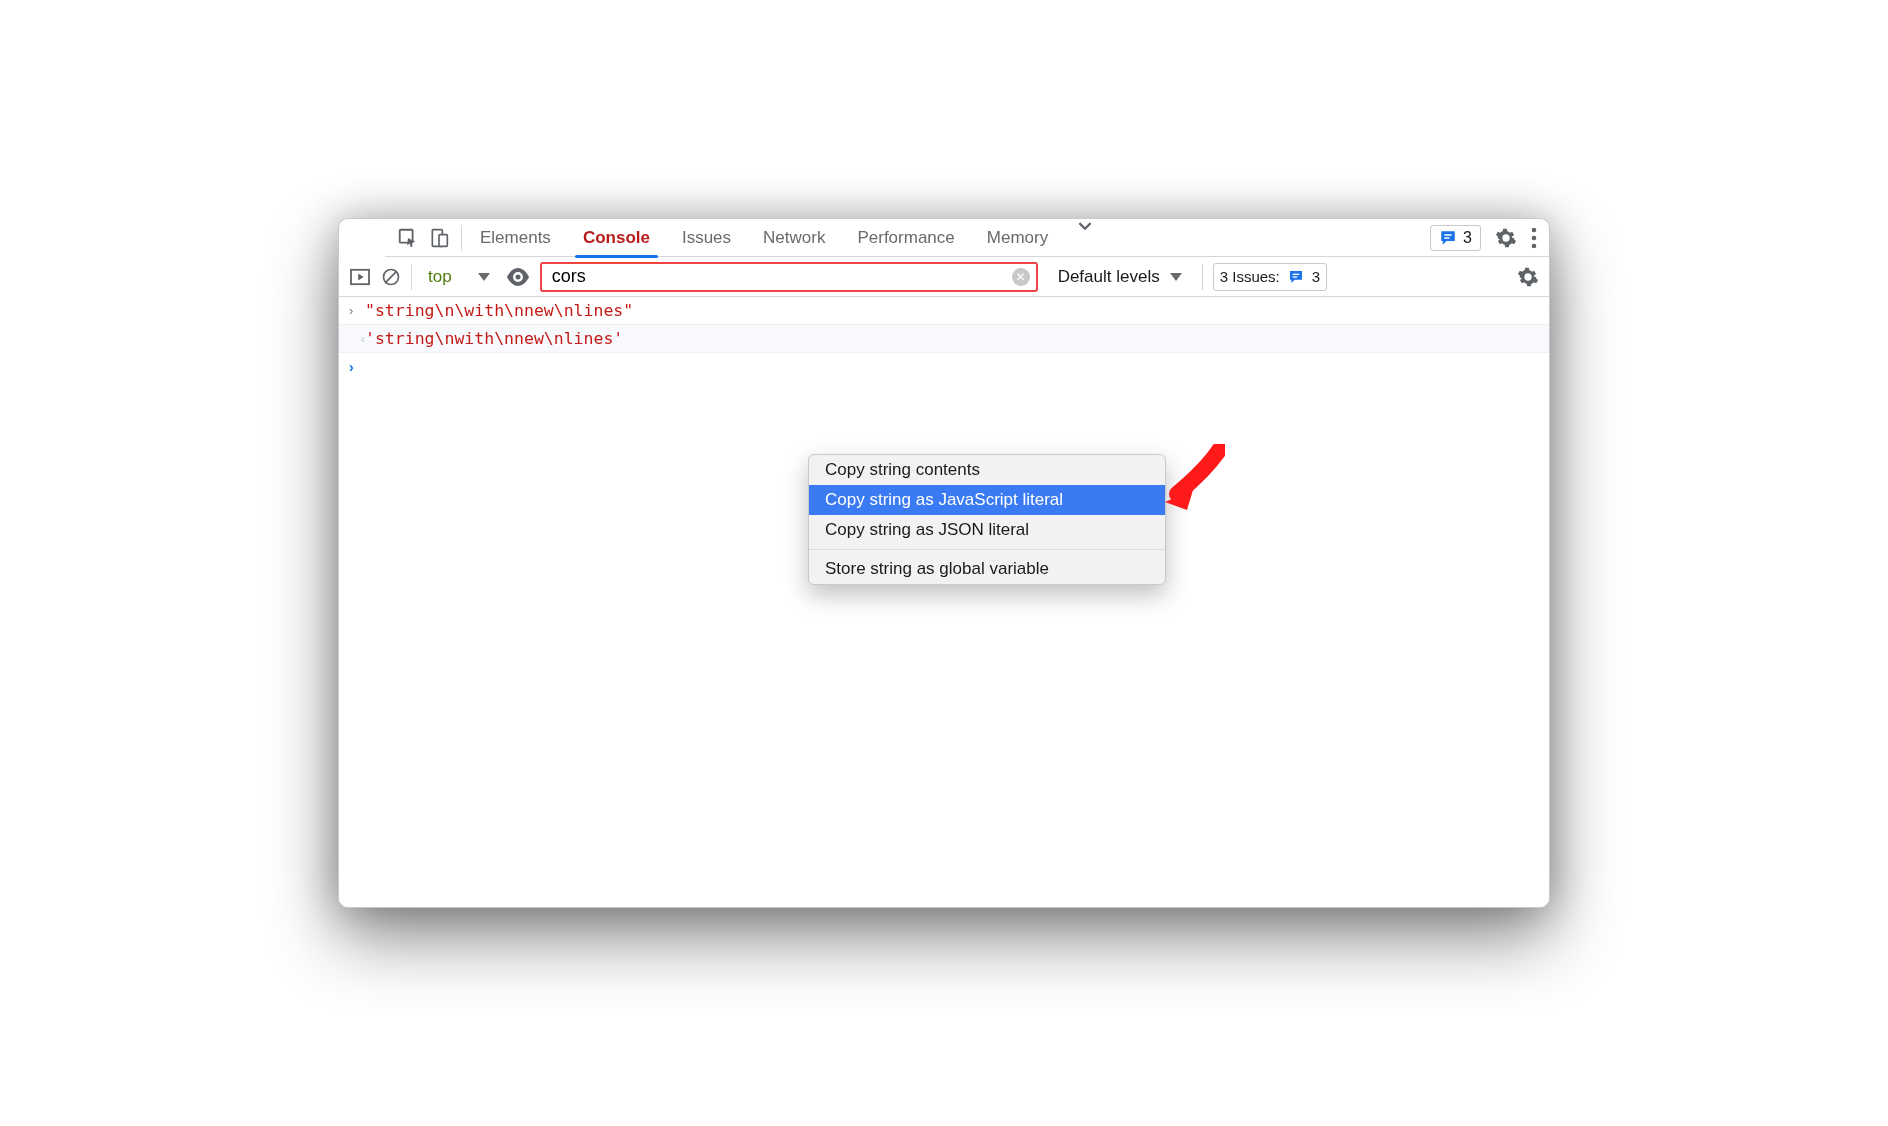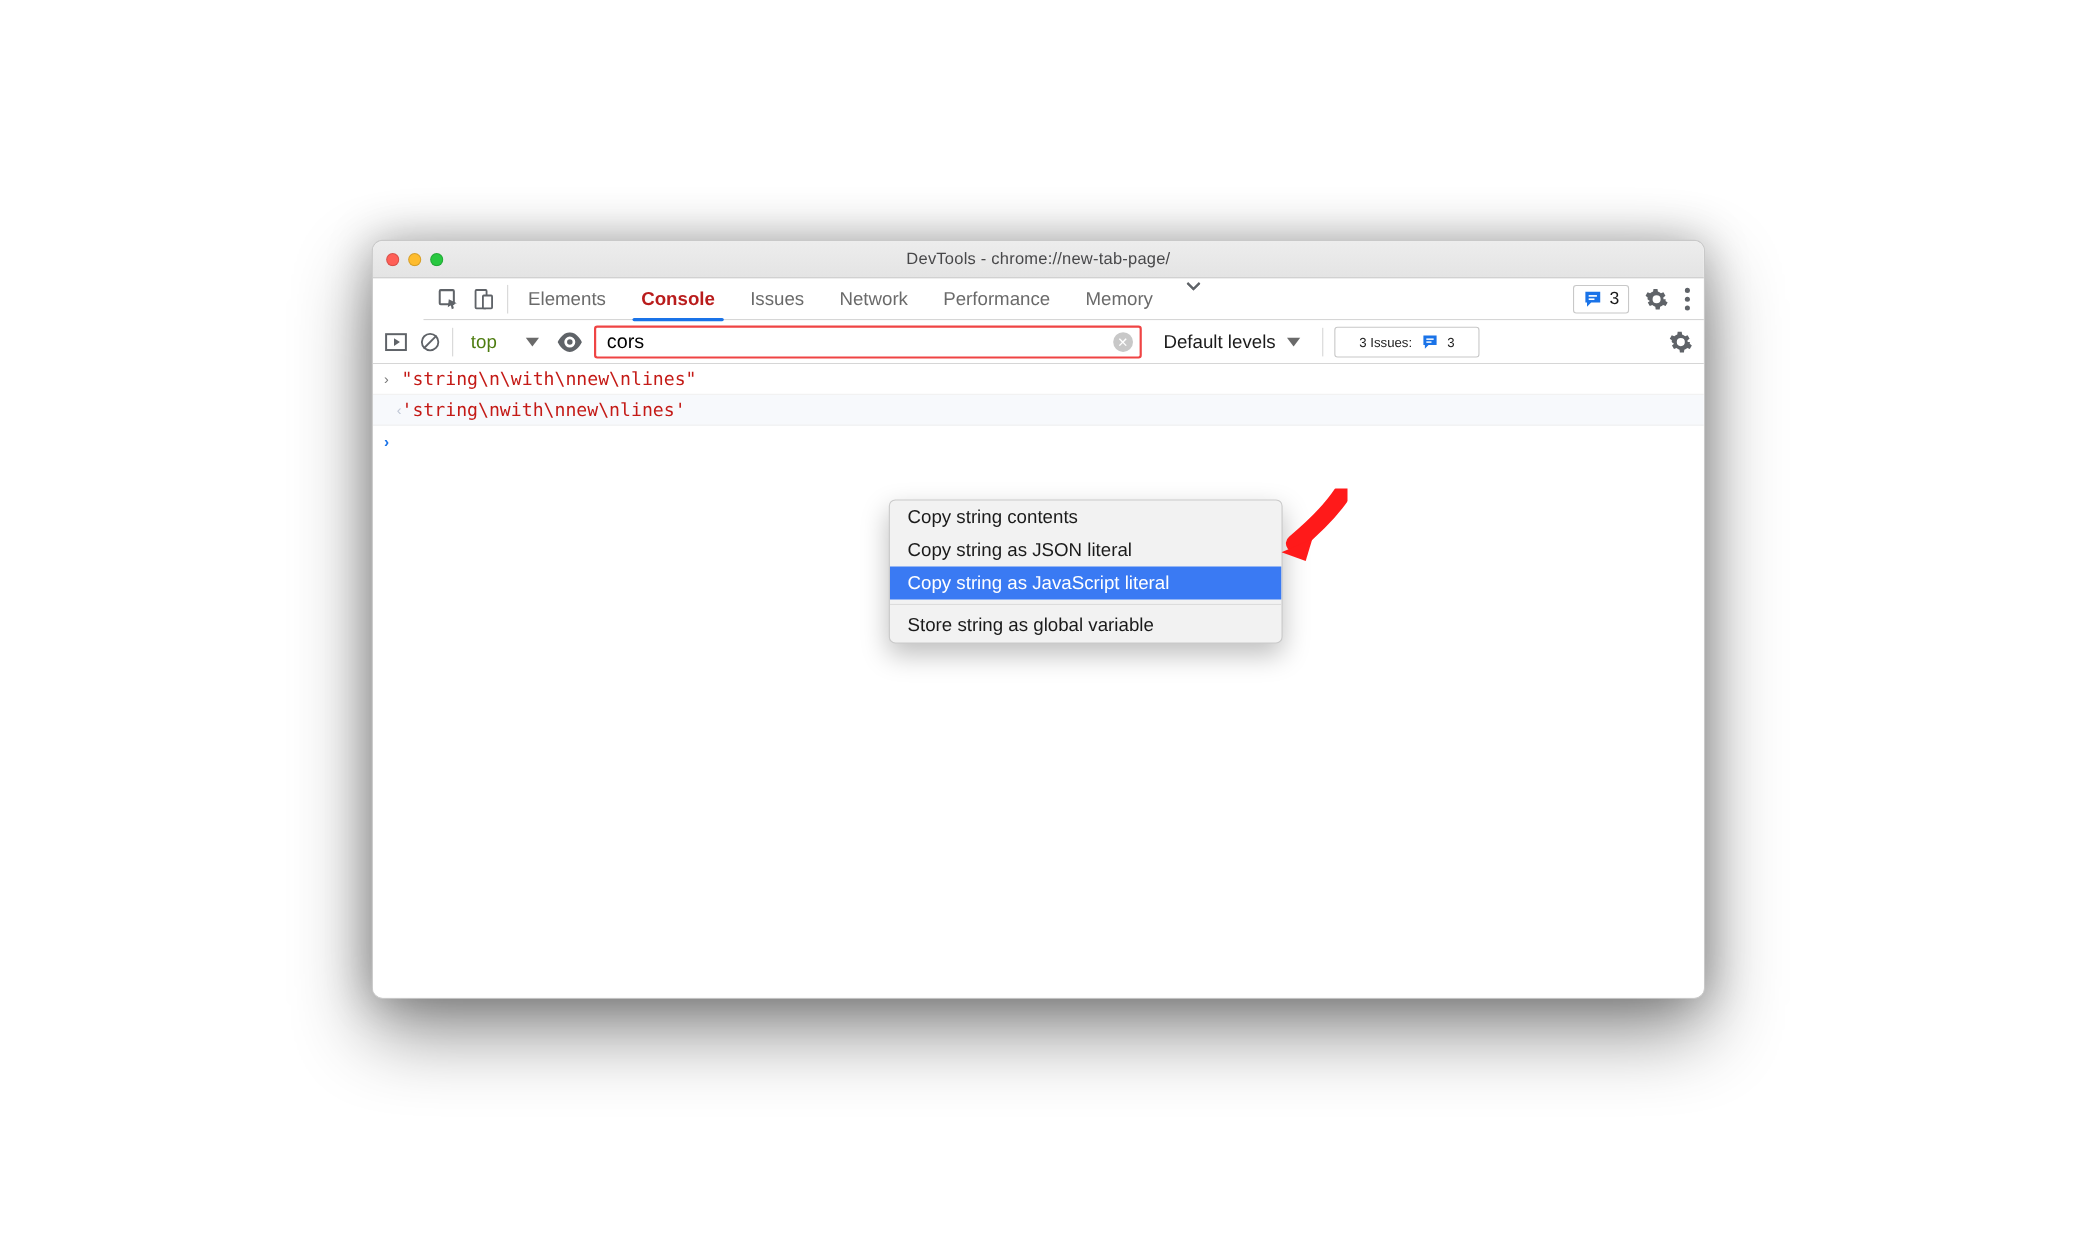--- a/index.html
+++ b/index.html
@@ -84,22 +84,22 @@
   }
   .filter-text { flex: 1; outline: none; border: none; font: inherit; background: transparent; }
   .clear-btn {
     width: 18px; height: 18px; border-radius: 50%;
     background: #c8c8c8; color: #fff; display:flex; align-items:center; justify-content:center;
     font-size: 12px; line-height: 1;
   }
   .level-sel { font-size: 17px; color: #1a1a1a; display:flex; align-items:center; gap:6px; padding:0 10px;}
   .issues-box {
     border: 1px solid #c8c8c8; border-radius: 3px;
-    padding: 2px 22px; display: flex; align-items: center; gap: 8px;
-    font-size: 12px; height: 28px; color:#1a1a1a;
+    padding: 2px 6px; display: flex; align-items: center; gap: 8px;
+    font-size: 15px; height: 28px; color:#1a1a1a;
   }
   .issues-box .icon-speech { color: #1a73e8; }
   .issues-box .num2 { color:#1a1a1a; }
   
   .console {
     flex: 1; background: #fff; overflow: hidden; position: relative;
     font-family: Menlo, Consolas, monospace;
     font-size: 16.5px; color: #c41a16;
   }
   .row { display:flex; align-items:center; height: 28px; padding-left: 10px; border-bottom: 1px solid #f0f0f0;}
@@ -141,28 +141,20 @@
     vertical-align: middle; margin-left:4px;
   }
   svg { display:block; }
 </style>
 </head>
 <body>
 
 <div class="stage">
   <div class="window">
 
-    <div class="titlebar">
-      <div class="traffic">
-        <div class="tl red"></div>
-        <div class="tl yellow"></div>
-        <div class="tl green"></div>
-      </div>
-      <div class="title">DevTools - chrome://new-tab-page/</div>
-    </div>
 
     <div class="tabsrow">
       <div class="tab-icons">
         <span>
           <svg width="22" height="22" viewBox="0 0 24 24" fill="none" stroke="#5f6368" stroke-width="2">
             <rect x="3" y="3" width="14" height="14" rx="1"></rect>
             <path d="M12 12 L20 16 L16 17 L17 21 L15 22 L14 18 L11 20 Z" fill="#5f6368" stroke="none"></path>
           </svg>
         </span>
         <span>
@@ -277,22 +269,22 @@
         <span class="arrow">›</span>
         <span>'string\nwith\nnew\nlines'</span>
       </div>
       <div class="prompt-row">
         <span class="arrow">›</span>
       </div>
     </div>
 
     <div class="ctxmenu">
       <div class="item">Copy string contents</div>
+      <div class="item hover">Copy string as JavaScript literal</div>
       <div class="item">Copy string as JSON literal</div>
-      <div class="item hover">Copy string as JavaScript literal</div>
       <div class="sep"></div>
       <div class="item">Store string as global variable</div>
     </div>
 
     <div class="red-arrow">
       <svg width="60" height="70" viewBox="0 0 60 70">
         <path d="M55 5 C 45 20, 30 35, 12 50" stroke="#ff1a1a" stroke-width="16" fill="none" stroke-linecap="round"></path>
         <path d="M0 58 L28 46 L22 66 Z" fill="#ff1a1a"></path>
       </svg>
     </div>

